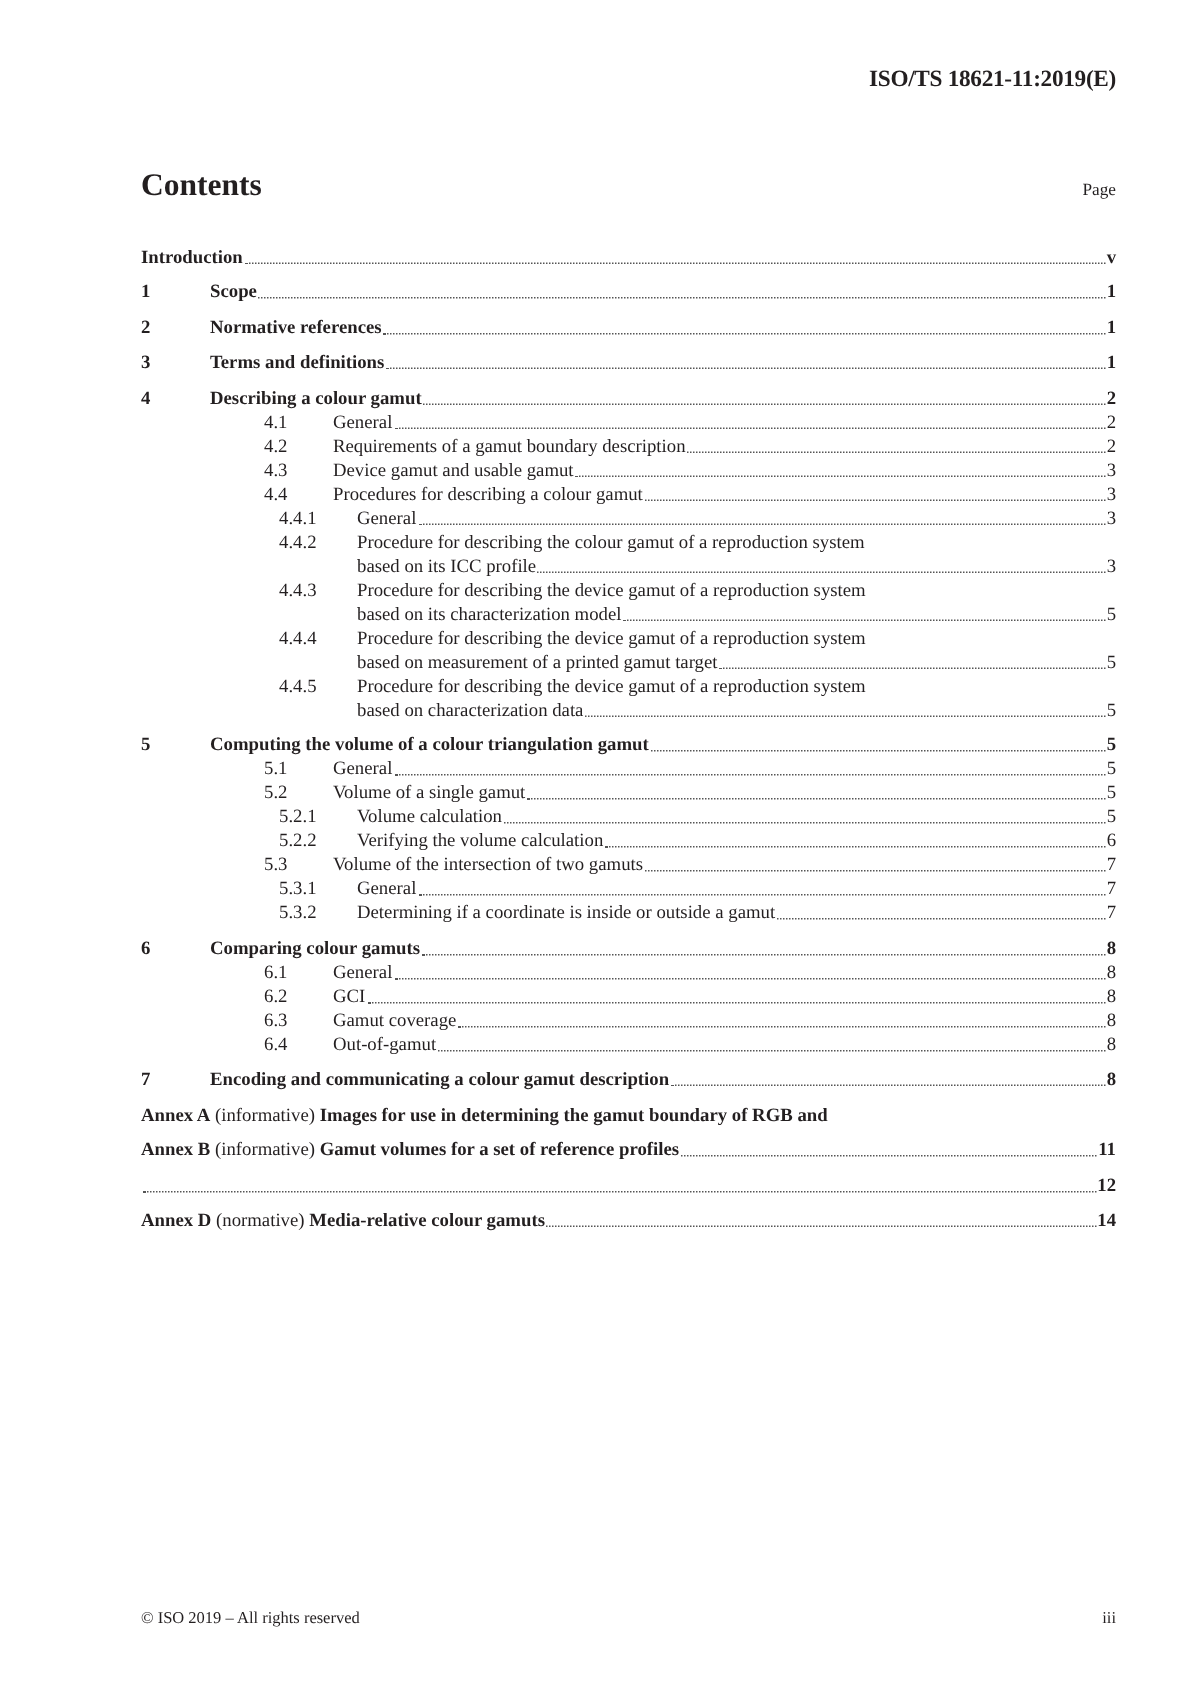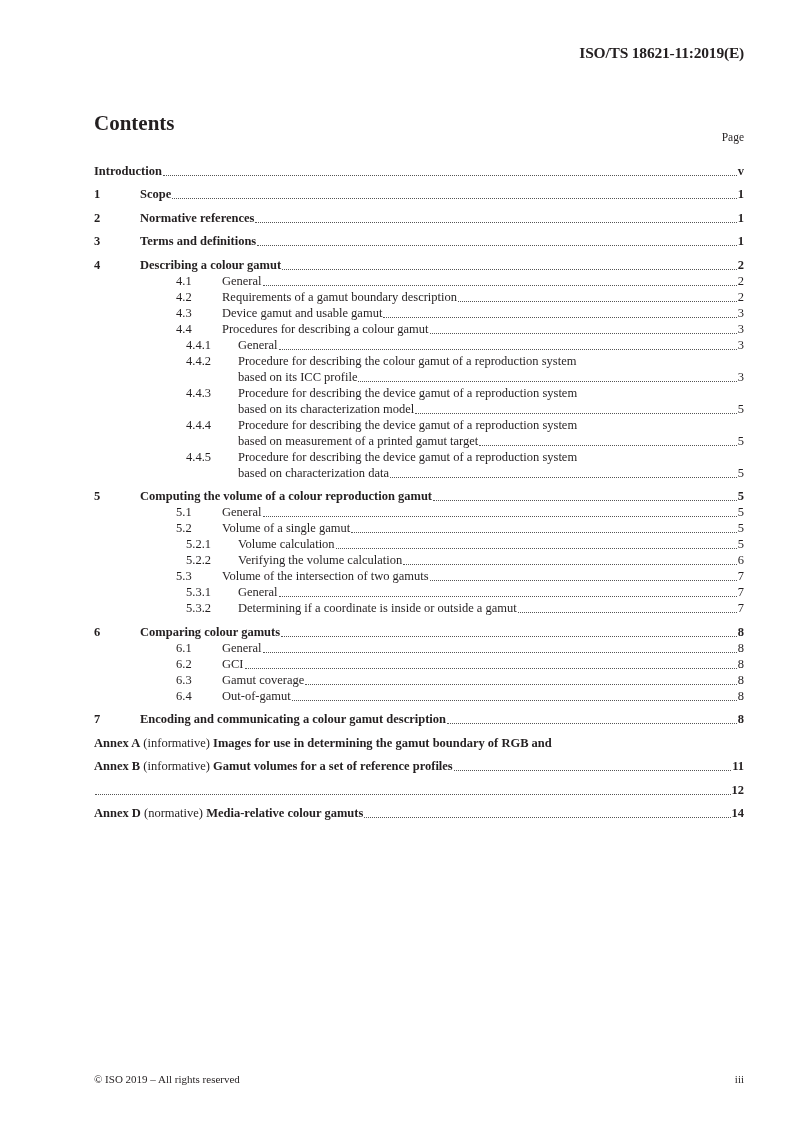--- a/index.html
+++ b/index.html
@@ -1,21 +1,21 @@
 <!DOCTYPE html>
 <html><head>
 <meta charset="utf-8">
 <style>
   html, body { margin: 0; padding: 0; background: #ffffff; }
   body { width: 793px; height: 1122px; position: relative; overflow: hidden;
          font-family: "Liberation Serif", "DejaVu Serif", serif; color: #231f20; }
   .header-id { position: absolute; top: 44px; right: 49px; font-size: 15.5px; font-weight: bold;
                letter-spacing: -0.2px; }
   .contents-title { position: absolute; left: 94px; top: 111px; font-size: 21px; font-weight: bold; }
-  .page-label { position: absolute; right: 49px; top: 131px; font-size: 11.5px; }
+  .page-label { position: absolute; right: 49px; top: 121px; font-size: 11.5px; }
   .toc { position: absolute; left: 94px; top: 155px; width: 650px; font-size: 12.5px; }
   .row { position: relative; display: flex; align-items: baseline; line-height: 16px; height: 16px; }
   .row.gap { margin-top: 7.5px; }
   .row .num { flex: none; }
   .row .title { flex: none; white-space: nowrap; }
   .row .dots { flex: 1 1 auto; border-bottom: 1px dotted #555; margin: 0 1px 3px 1px; height: 1px; align-self: flex-end; min-width: 4px; }
   .row .pg { flex: none; text-align: right; }
   .lvl0 .title, .lvl0 .pg, .lvl0 .num { font-weight: bold; }
   .lvl1 .num { width: 46px; font-weight: bold; }
   .lvl1 .title, .lvl1 .pg { font-weight: bold; }
@@ -141,21 +141,21 @@
       </div>
     <div class="row lvl3" style="padding-left:144px;">
         <span class="title">based on characterization data</span>
         <span class="dots"></span>
         <span class="pg">5</span>
       </div>
   </div>
 
   <div class="row lvl1 gap">
     <span class="num">5</span>
-      <span class="title">Computing the volume of a colour reproduction gamut</span>
+      <span class="title">Computing the volume of a colour triangulation gamut</span>
       <span class="dots"></span>
       <span class="pg">5</span>
   </div>
   <div class="row lvl2">
     <span class="num">5.1</span>
       <span class="title">General</span>
       <span class="dots"></span>
       <span class="pg">5</span>
   </div>
   <div class="row lvl2">

